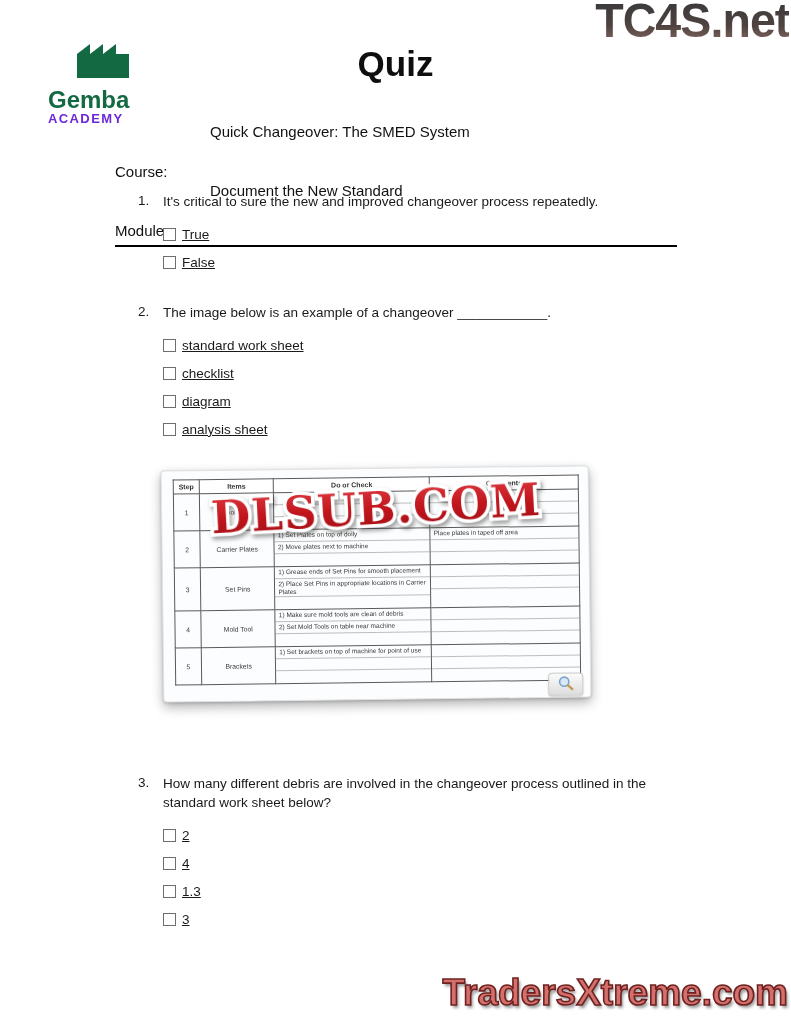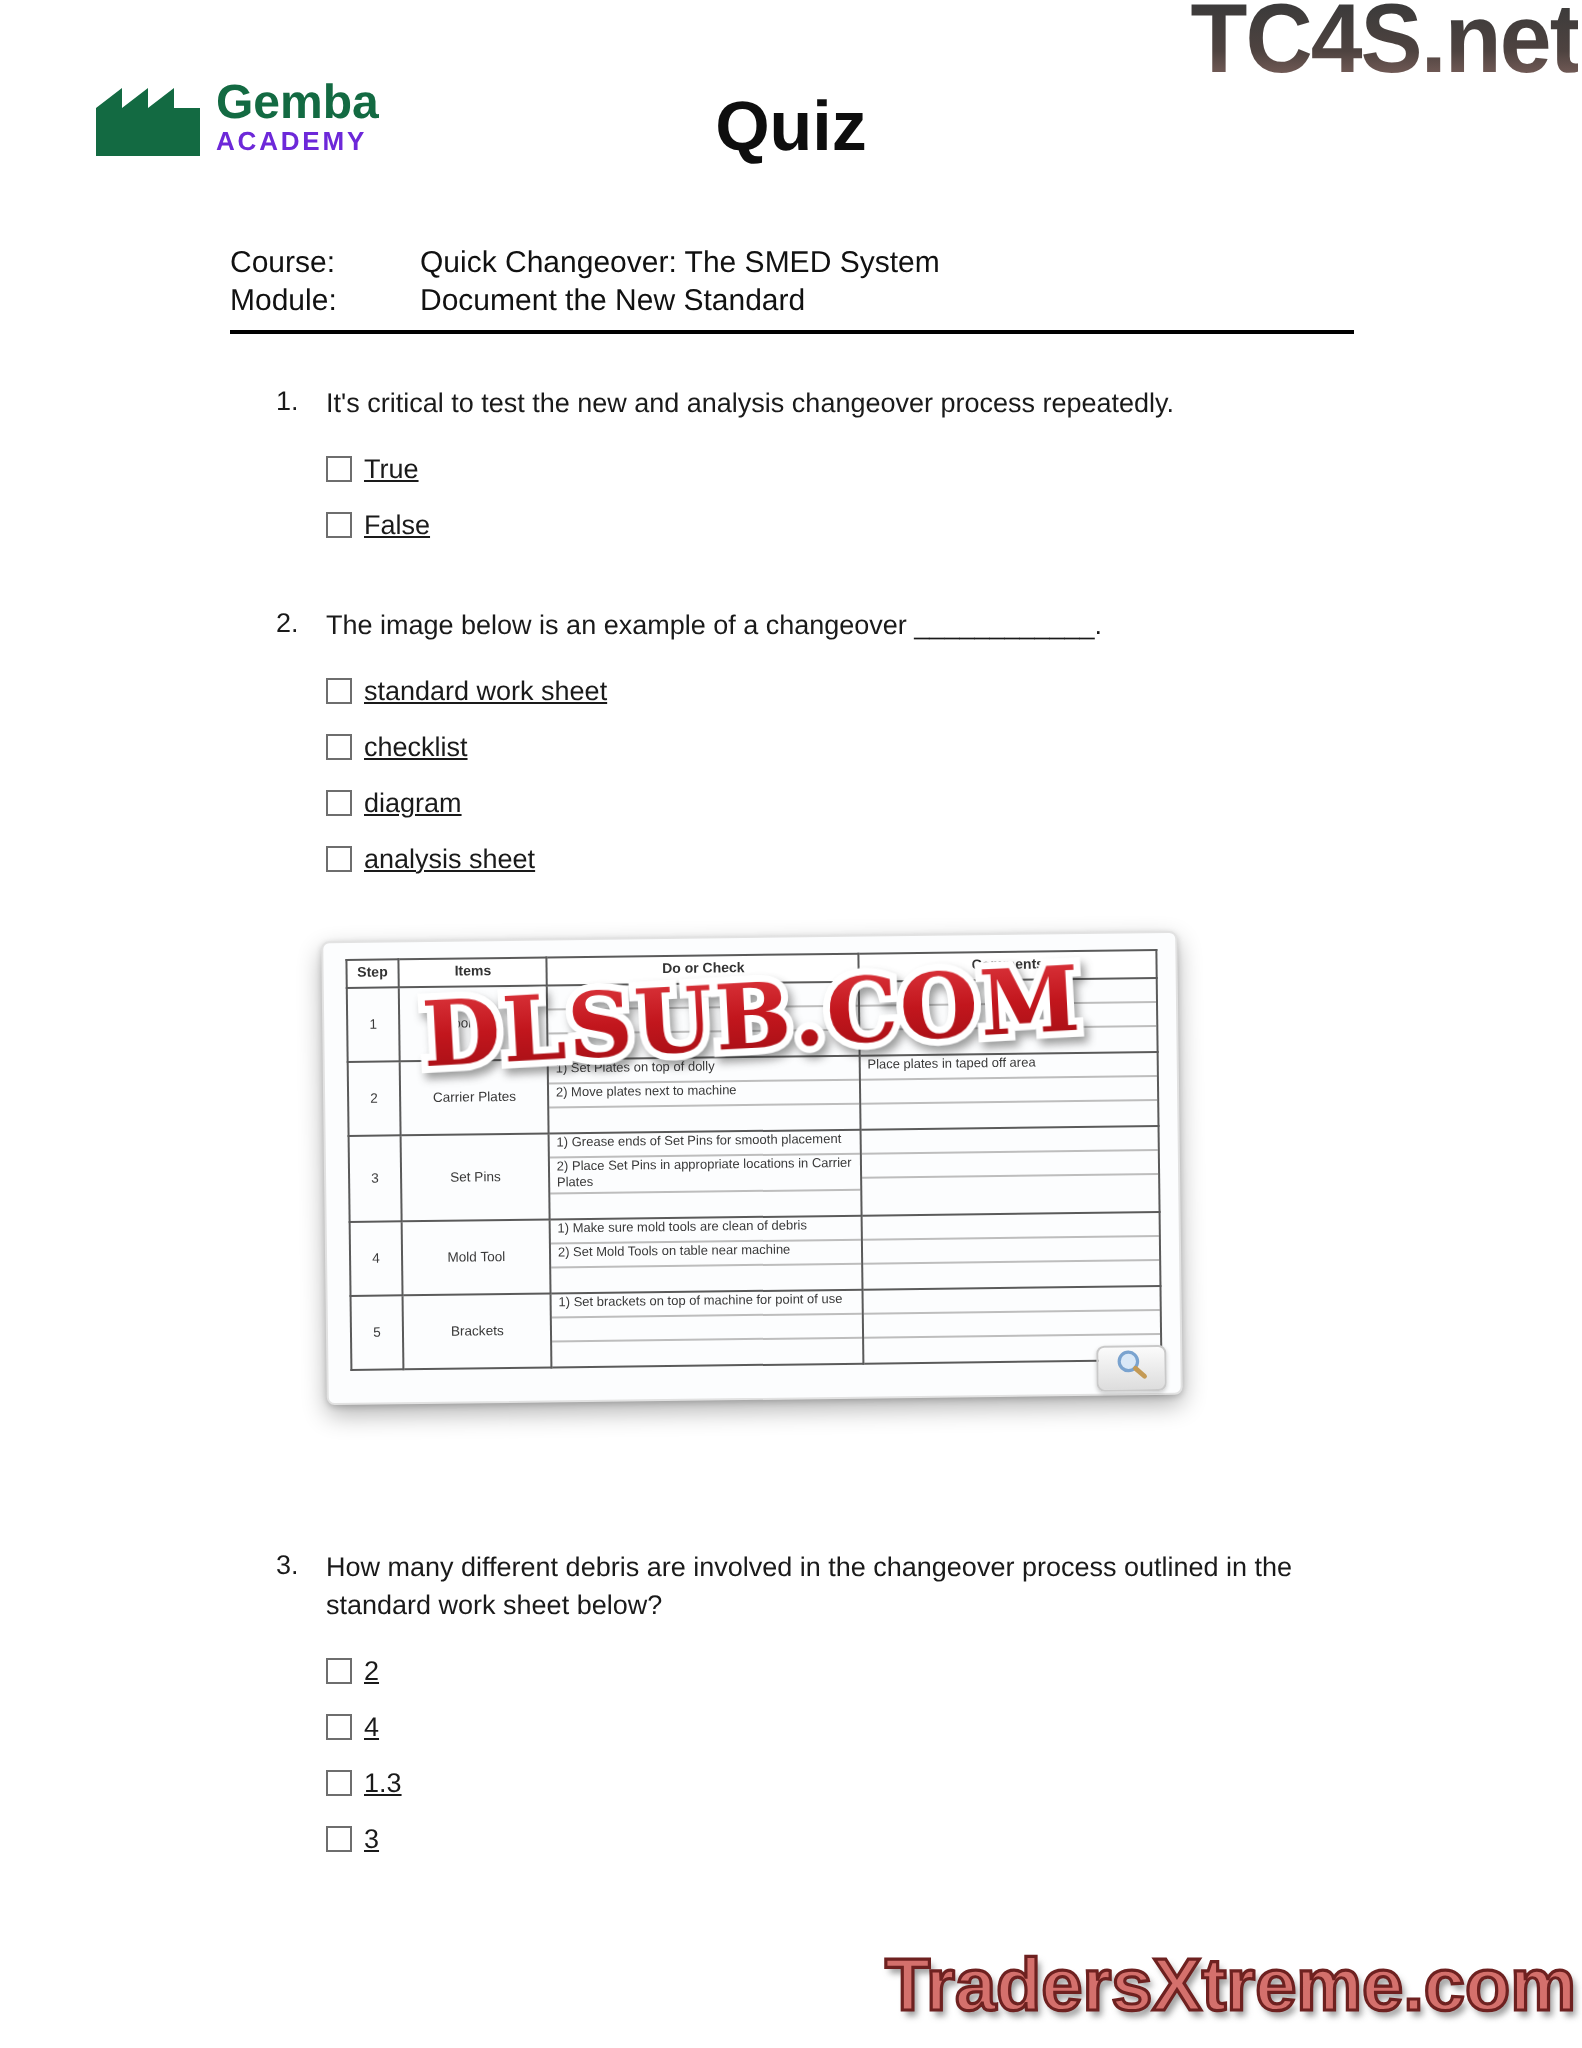--- a/index.html
+++ b/index.html
@@ -13,34 +13,34 @@
   .tc4s {
     position:absolute; top:-8px; right:2px;
     font-size:49px; font-weight:bold; letter-spacing:-1px;
     background:linear-gradient(180deg,#3a3a3a 15%,#4e4340 60%,#93706a 100%);
     -webkit-background-clip:text; background-clip:text;
     -webkit-text-fill-color:transparent; color:transparent;
     transform:scaleX(0.95); transform-origin:right top;
   }
 
   
-  .logo { position:absolute; left:48px; top:40px; display:flex; align-items:flex-start; gap:8px; }
+  .logo { position:absolute; left:48px; top:40px; display:flex; align-items:flex-end; gap:8px;flex-direction:column; }
   .logo-glyph { display:block; }
   .logo-text { display:flex; flex-direction:column; }
   .logo-gemba { font-size:24px; font-weight:bold; color:#136a42; line-height:1.0; }
   .logo-academy { font-size:13px; font-weight:bold; color:#6d28d9; letter-spacing:1.4px; line-height:1.15; }
 
   .quiz-title { position:absolute; top:44px; left:0; width:100%; text-align:center;
     font-size:35px; font-weight:bold; color:#0e0e0e; letter-spacing:0px; }
 
   
   .course-block { position:absolute; left:115px; top:123px; width:562px;
     border-bottom:2px solid #000; padding-bottom:4px; font-size:15px; color:#111; }
   .course-row { display:flex; line-height:1.25; }
-  .course-label { width:95px; }
+  .course-label { width:95px;margin-top:40px; }
 
   
   .question { position:absolute; left:138px; font-size:13.5px; color:#1a1a1a; }
   .q-head { display:flex; }
   .q-num { width:25px; flex:0 0 25px; }
   .q-text { max-width:508px; line-height:1.38; }
   .options { margin-left:25px; margin-top:9px; }
   .opt { display:flex; align-items:center; height:28px; }
   .checkbox { width:13px; height:13px; border:1px solid #6e6e6e; background:#fff;
     margin-right:6px; flex:0 0 13px; }
@@ -118,21 +118,21 @@
     </div>
     <div class="course-row">
       <span class="course-label">Module:</span>
       <span>Document the New Standard</span>
     </div>
   </div>
 
   <div class="question" style="top:193px;">
     <div class="q-head">
       <span class="q-num">1.</span>
-      <span class="q-text">It's critical to test the new and analysis changeover process repeatedly.</span>
+      <span class="q-text">It's critical to sure the new and improved changeover process repeatedly.</span>
     </div>
     <div class="options">
       <div class="opt">
         <span class="checkbox"></span>
         <span class="opt-label">True</span>
       </div>
       <div class="opt">
         <span class="checkbox"></span>
         <span class="opt-label">False</span>
       </div>

